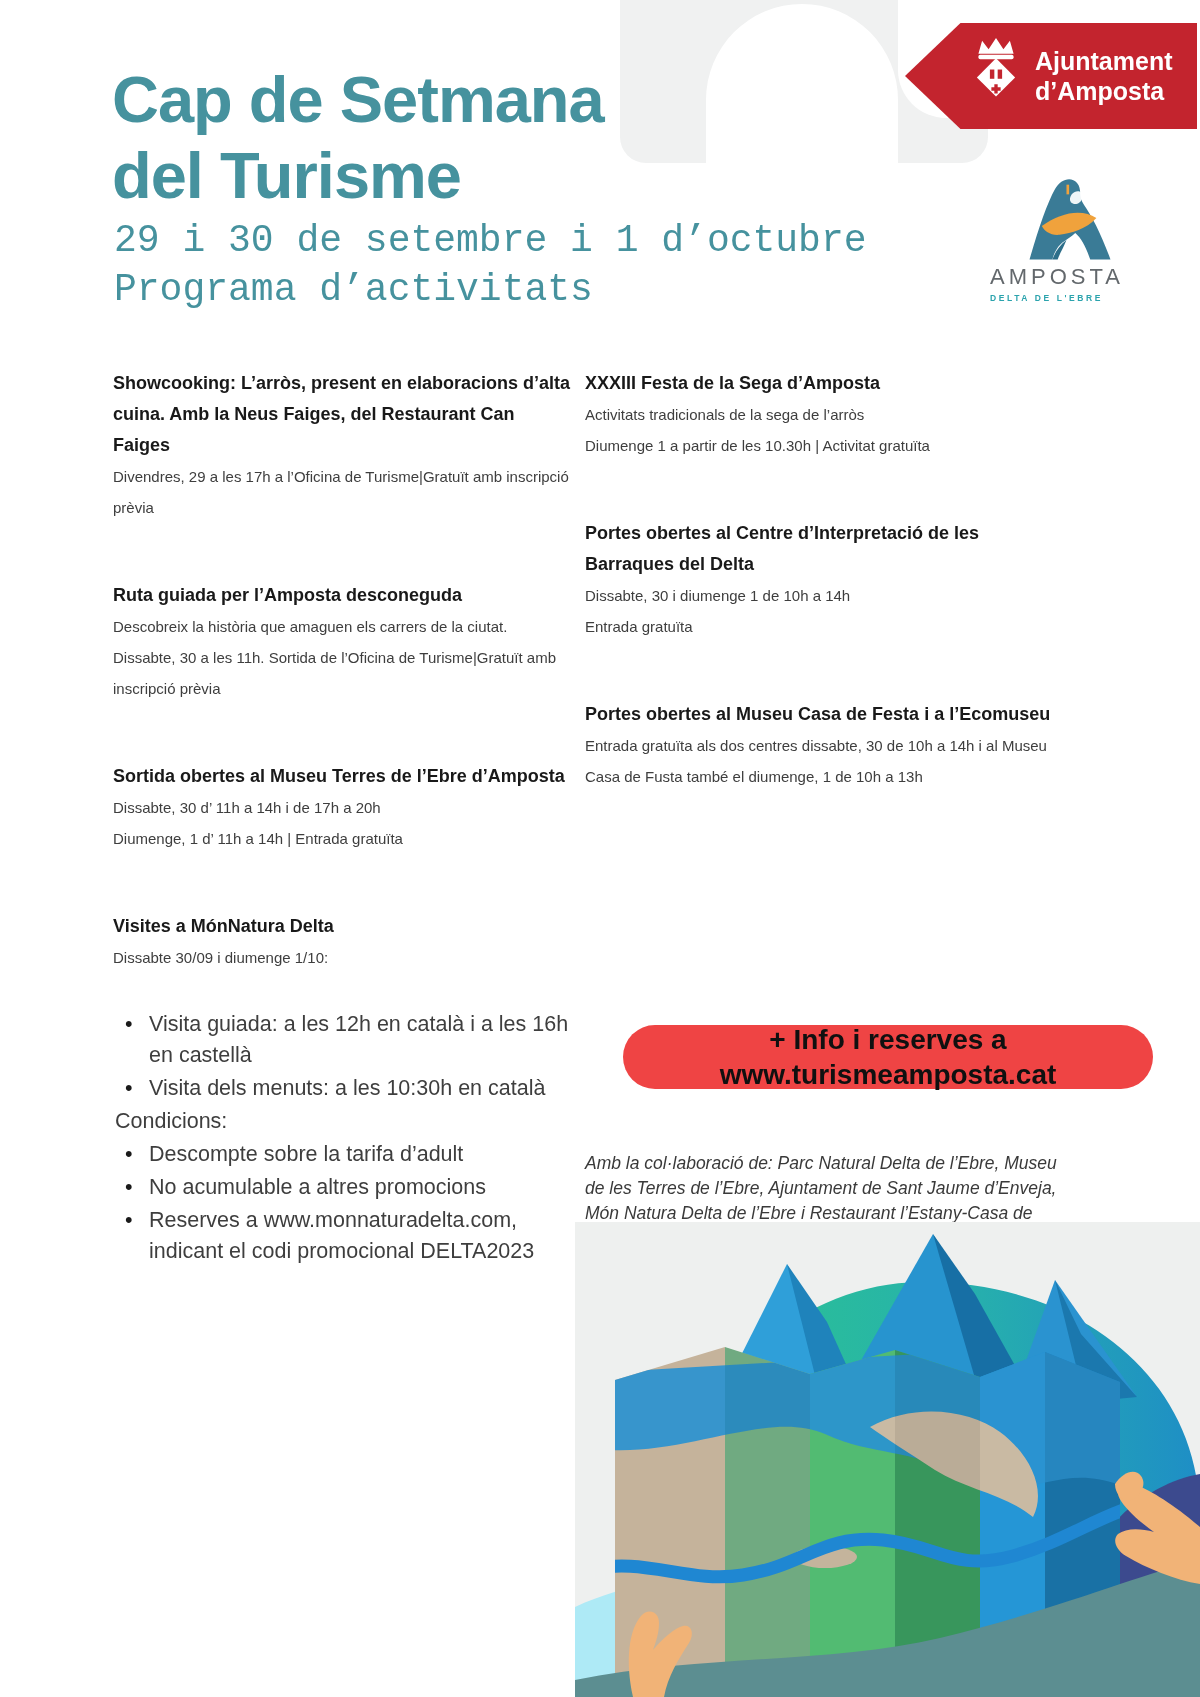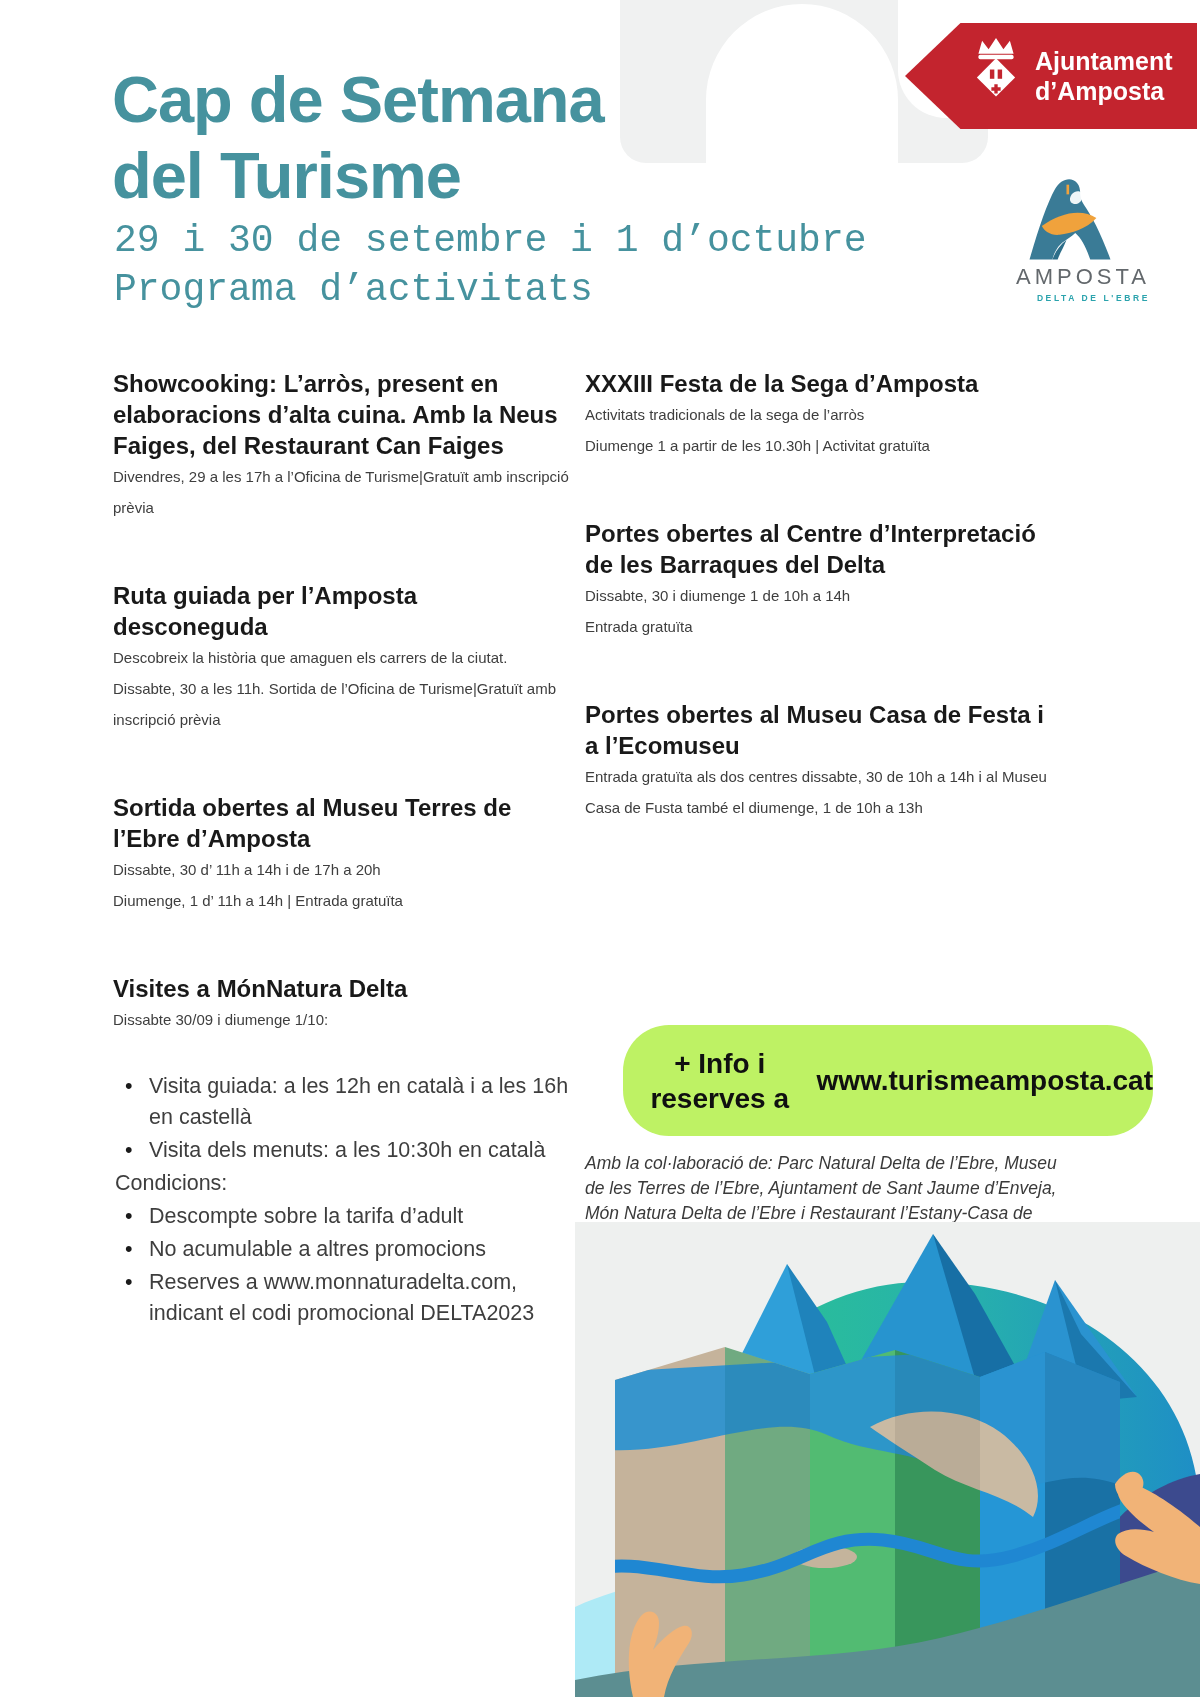--- a/index.html
+++ b/index.html
@@ -20,47 +20,47 @@
 
   
   .banner { position:absolute; left:905px; top:23px; width:292px; height:106px;
     background:#c3242e; clip-path:polygon(0% 50%, 19% 0%, 100% 0%, 100% 100%, 19% 100%);
     display:flex; align-items:center; }
   .banner .crest { margin-left:66px; width:50px; height:82px; flex:0 0 auto; }
   .banner .btext { margin-left:14px; color:#ffffff; font-weight:bold;
     font-size:25px; line-height:30px; }
 
   
-  .amposta-logo { position:absolute; left:990px; top:178px; width:160px; text-align:right; }
+  .amposta-logo { position:absolute; left:990px; top:178px; width:160px; text-align:left; }
   .amposta-logo svg { width:88px; height:82px; display:block; margin:0 auto; }
   .amposta-name { margin-top:4px; font-size:22px; letter-spacing:4px; color:#63686c; }
   .amposta-tagline { margin-top:3px; font-size:8.5px; font-weight:bold; letter-spacing:2.6px; color:#2ba3ad; }
 
   
   .title { position:absolute; left:112px; top:62px; color:#46929e;
     font-size:65px; font-weight:bold; line-height:76px; letter-spacing:-1px; }
   .subtitle { position:absolute; left:114px; top:216px; color:#46929e;
     font-size:38px; line-height:49px;font-family:Liberation Mono, monospace; }
 
   
   .col { position:absolute; top:368px; font-size:21.5px; line-height:31px; color:#3e3e3e; }
   .col-left  { left:113px; width:458px; }
   .col-right { left:585px; width:470px; }
   .event { margin-bottom:57px; }
-  .event h3 { font-size:24px; line-height:31px; color:#191919; font-weight:bold; }
+  .event h3 { font-size:18px; line-height:31px; color:#191919; font-weight:bold; }
   .event p  { font-size:15px; line-height:31px; color:#3e3e3e; }
   .bullets { list-style:none; margin-top:36px; }
   .bullets li { position:relative; padding-left:36px; margin-bottom:2px; }
   .bullets li::before { content:"•"; position:absolute; left:12px; top:0; color:#1a1a1a; }
   .conditions-label { margin-left:2px; margin-top:2px; margin-bottom:2px; }
   .bullets.tight { margin-top:2px; }
 
   
-  .info-box { position:absolute; left:623px; top:1025px; width:530px; height:111px;
-    background:#bef264; border-radius:46px; display:flex; flex-direction:row;
+  .info-box { position:absolute; left:623px; top:1025px; width:530px; height:64px;
+    background:#ef4444; border-radius:46px; display:flex; flex-direction:column;
     align-items:center; justify-content:center; text-align:center;
     font-size:28px; font-weight:bold; color:#101010; line-height:35px; }
 
   
   .collab { position:absolute; left:585px; top:1151px; width:488px;
     font-style:italic; font-size:17.5px; line-height:25px; color:#3a3a3a; }
 
   
   .illustration { position:absolute; left:575px; top:1222px; width:625px; height:475px; }
   .illustration svg { display:block; width:625px; height:475px; }

